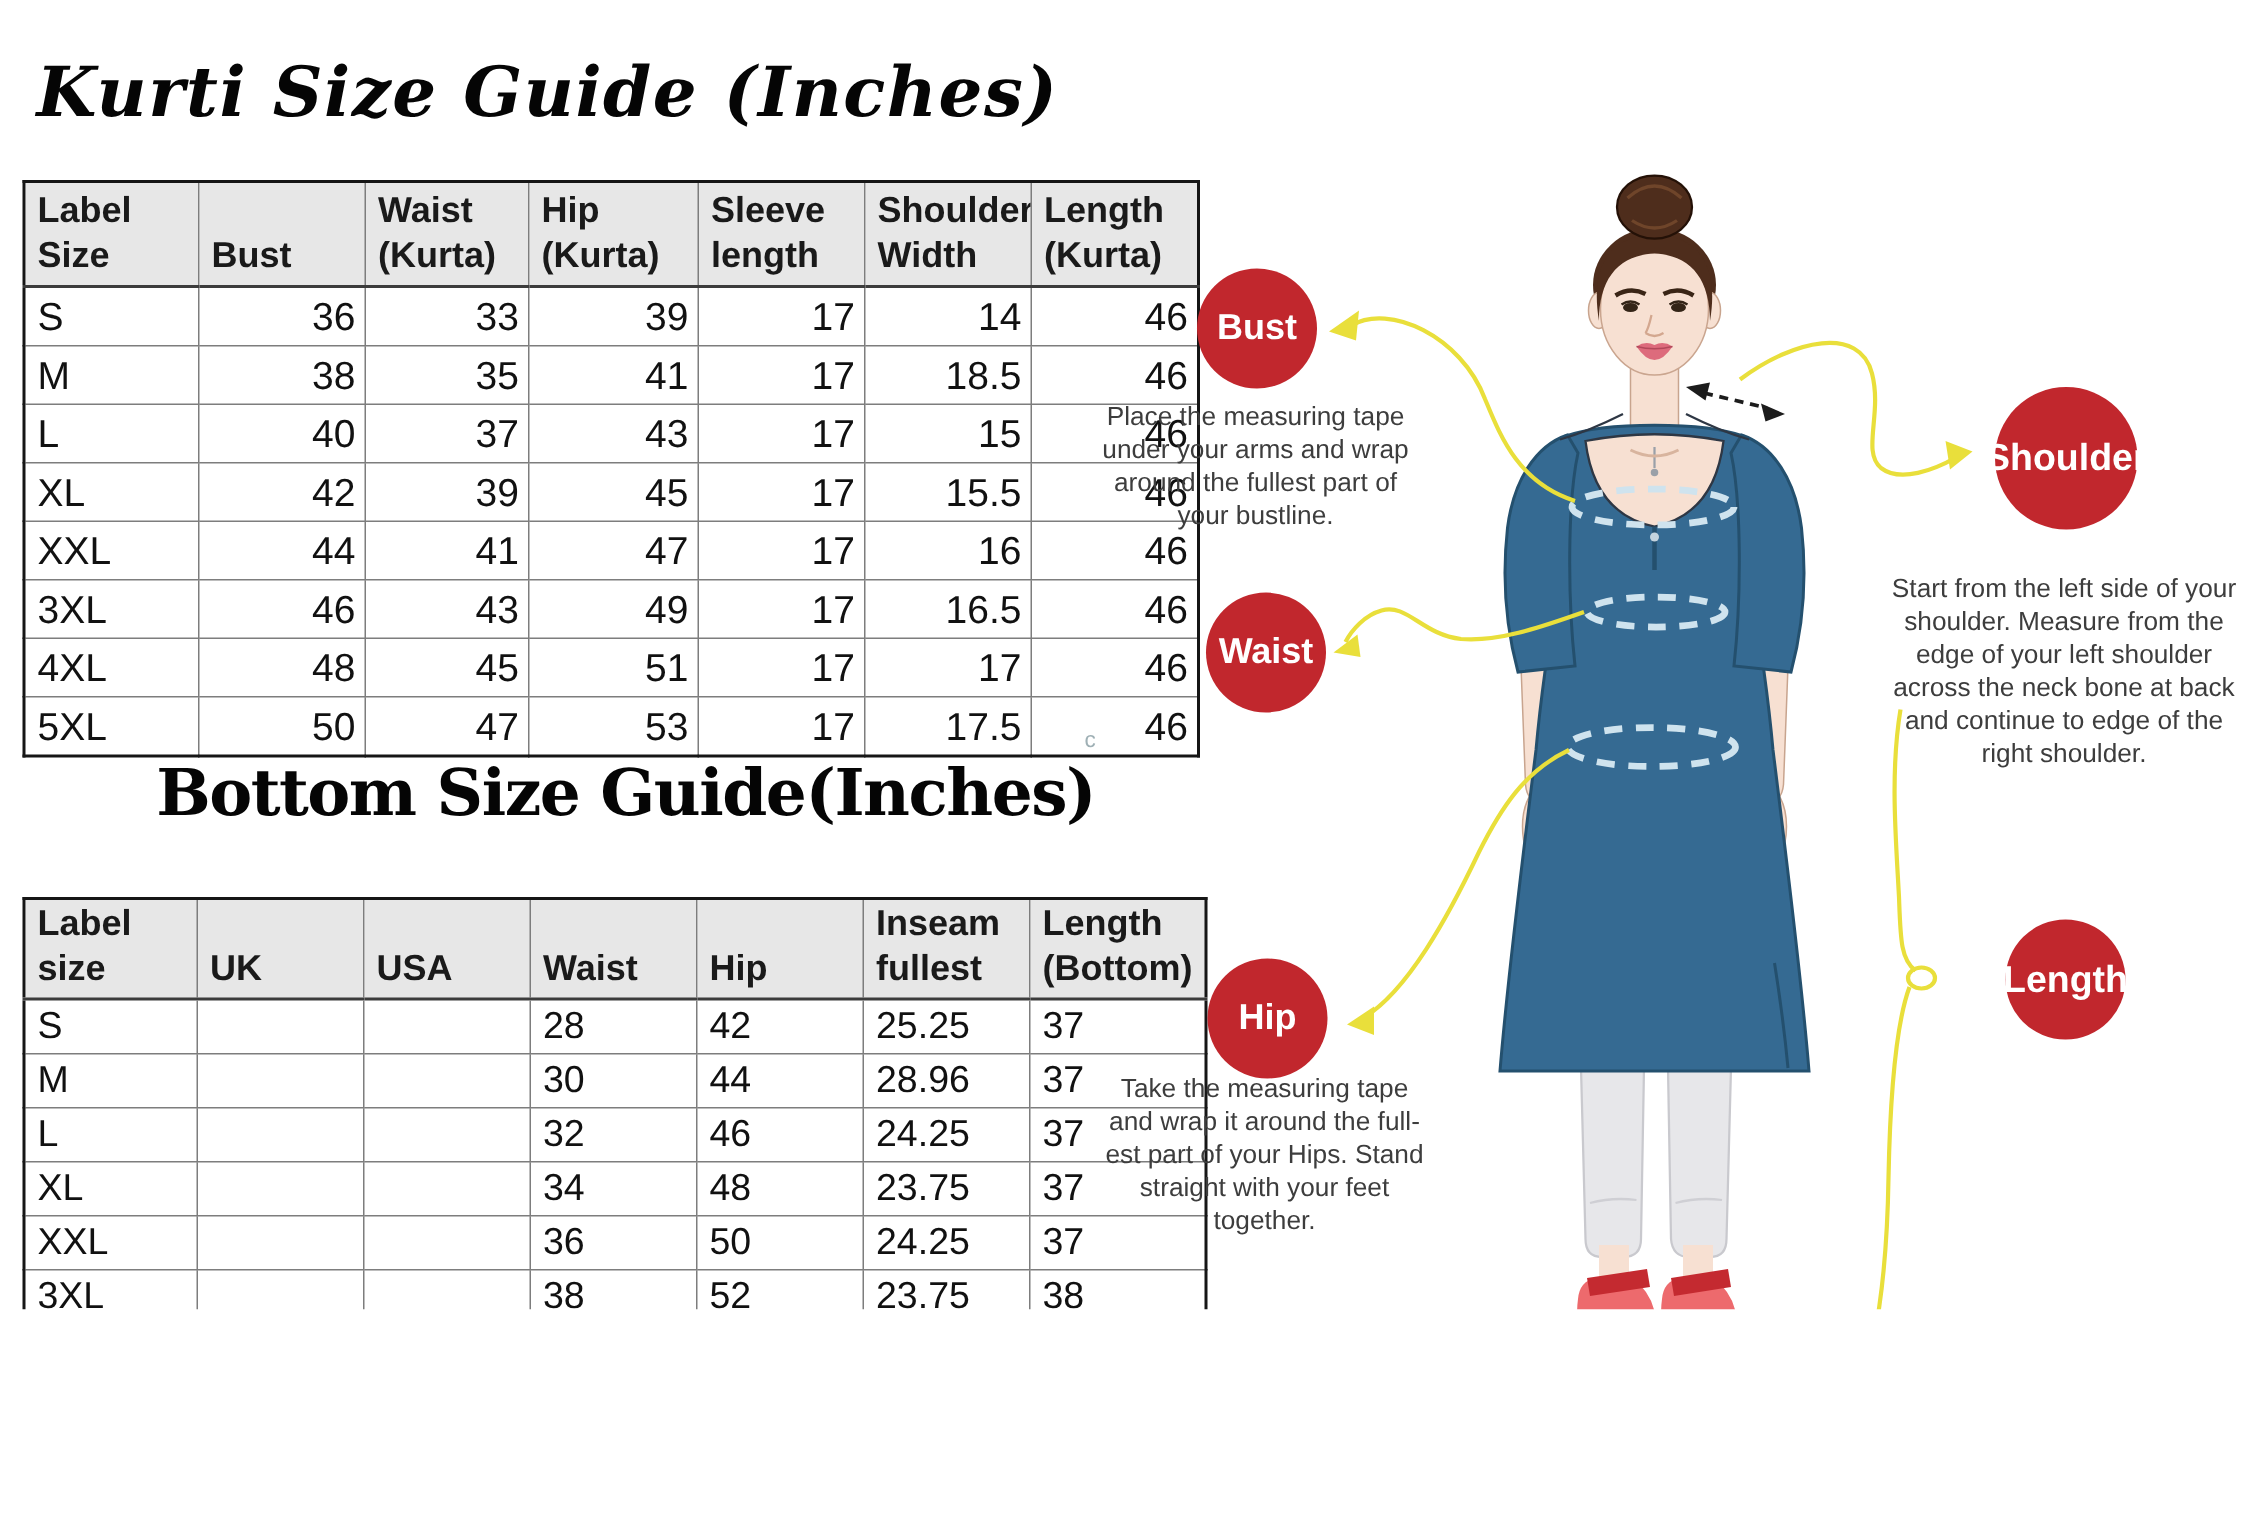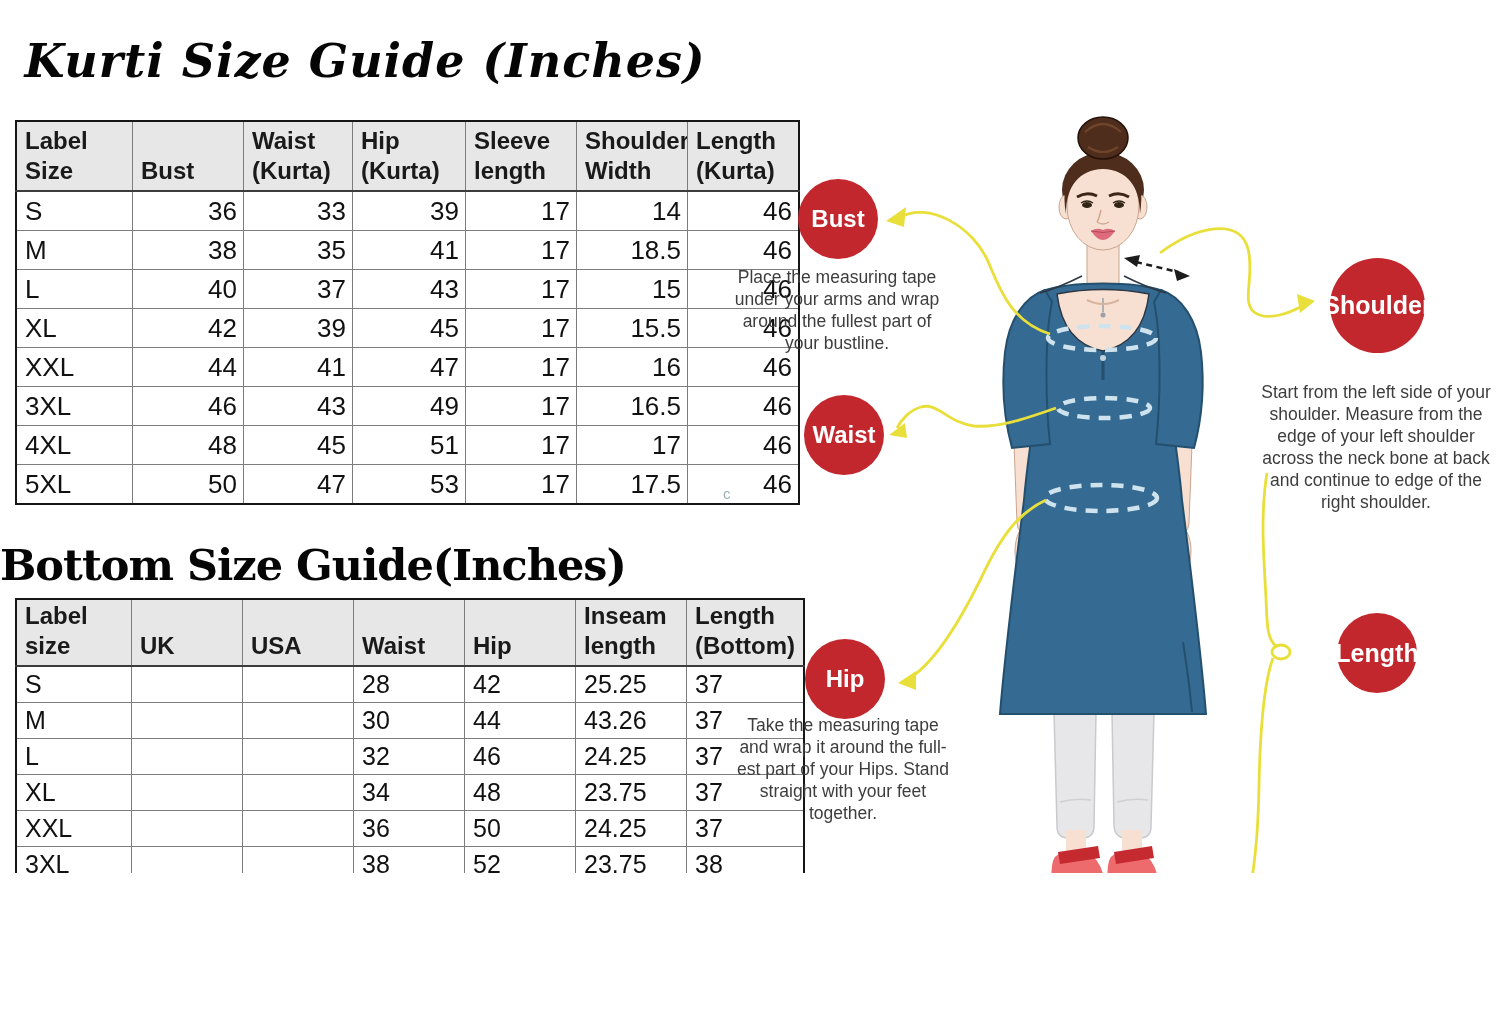--- a/index.html
+++ b/index.html
@@ -3,21 +3,21 @@
 <meta charset="utf-8">
 <style>
   html,body{margin:0;padding:0;background:#ffffff;}
   .canvas{position:relative;width:1500px;height:873px;background:#ffffff;overflow:hidden;
           font-family:"Liberation Sans",sans-serif;color:#1a1a1a;}
 
   
   .title1{position:absolute;left:0;top:34px;width:730px;margin:0;text-align:center;
           font-family:"DejaVu Serif",serif;font-style:italic;font-weight:600;
           font-size:46px;letter-spacing:1px;color:#050505;}
-  .title2{position:absolute;left:0;top:540px;width:730px;margin:0;text-align:left;
+  .title2{position:absolute;left:0;top:504px;width:730px;margin:0;text-align:right;
           font-family:"DejaVu Serif",serif;font-weight:700;font-size:43px;
           letter-spacing:-1px;color:#050505;}
 
   
   table{border-collapse:collapse;table-layout:fixed;position:absolute;background:#fff;}
   th,td{border:1px solid #7d7d7d;overflow:hidden;white-space:pre-line;}
   table{border:2px solid #161616;}
   thead th{background:#e7e7e7;text-align:left;vertical-align:bottom;
            font-size:24px;font-weight:700;line-height:30px;padding:0 2px 4px 8px;
            border-bottom:2px solid #3c3c3c;}
@@ -170,42 +170,42 @@
 
   <table class="t2">
     <thead>
         <tr>
           <th>Label size</th>
           <th>UK</th>
           <th>USA</th>
           <th>Waist</th>
           <th>Hip</th>
           <th>Inseam
-length</th>
+fullest</th>
           <th>Length
 (Bottom)</th>
         </tr>
       </thead>
     <tbody>
         <tr>
           <td>S</td>
           <td></td>
           <td></td>
           <td>28</td>
           <td>42</td>
           <td>25.25</td>
           <td>37</td>
         </tr>
         <tr>
           <td>M</td>
           <td></td>
           <td></td>
           <td>30</td>
           <td>44</td>
-          <td>43.26</td>
+          <td>28.96</td>
           <td>37</td>
         </tr>
         <tr>
           <td>L</td>
           <td></td>
           <td></td>
           <td>32</td>
           <td>46</td>
           <td>24.25</td>
           <td>37</td>

